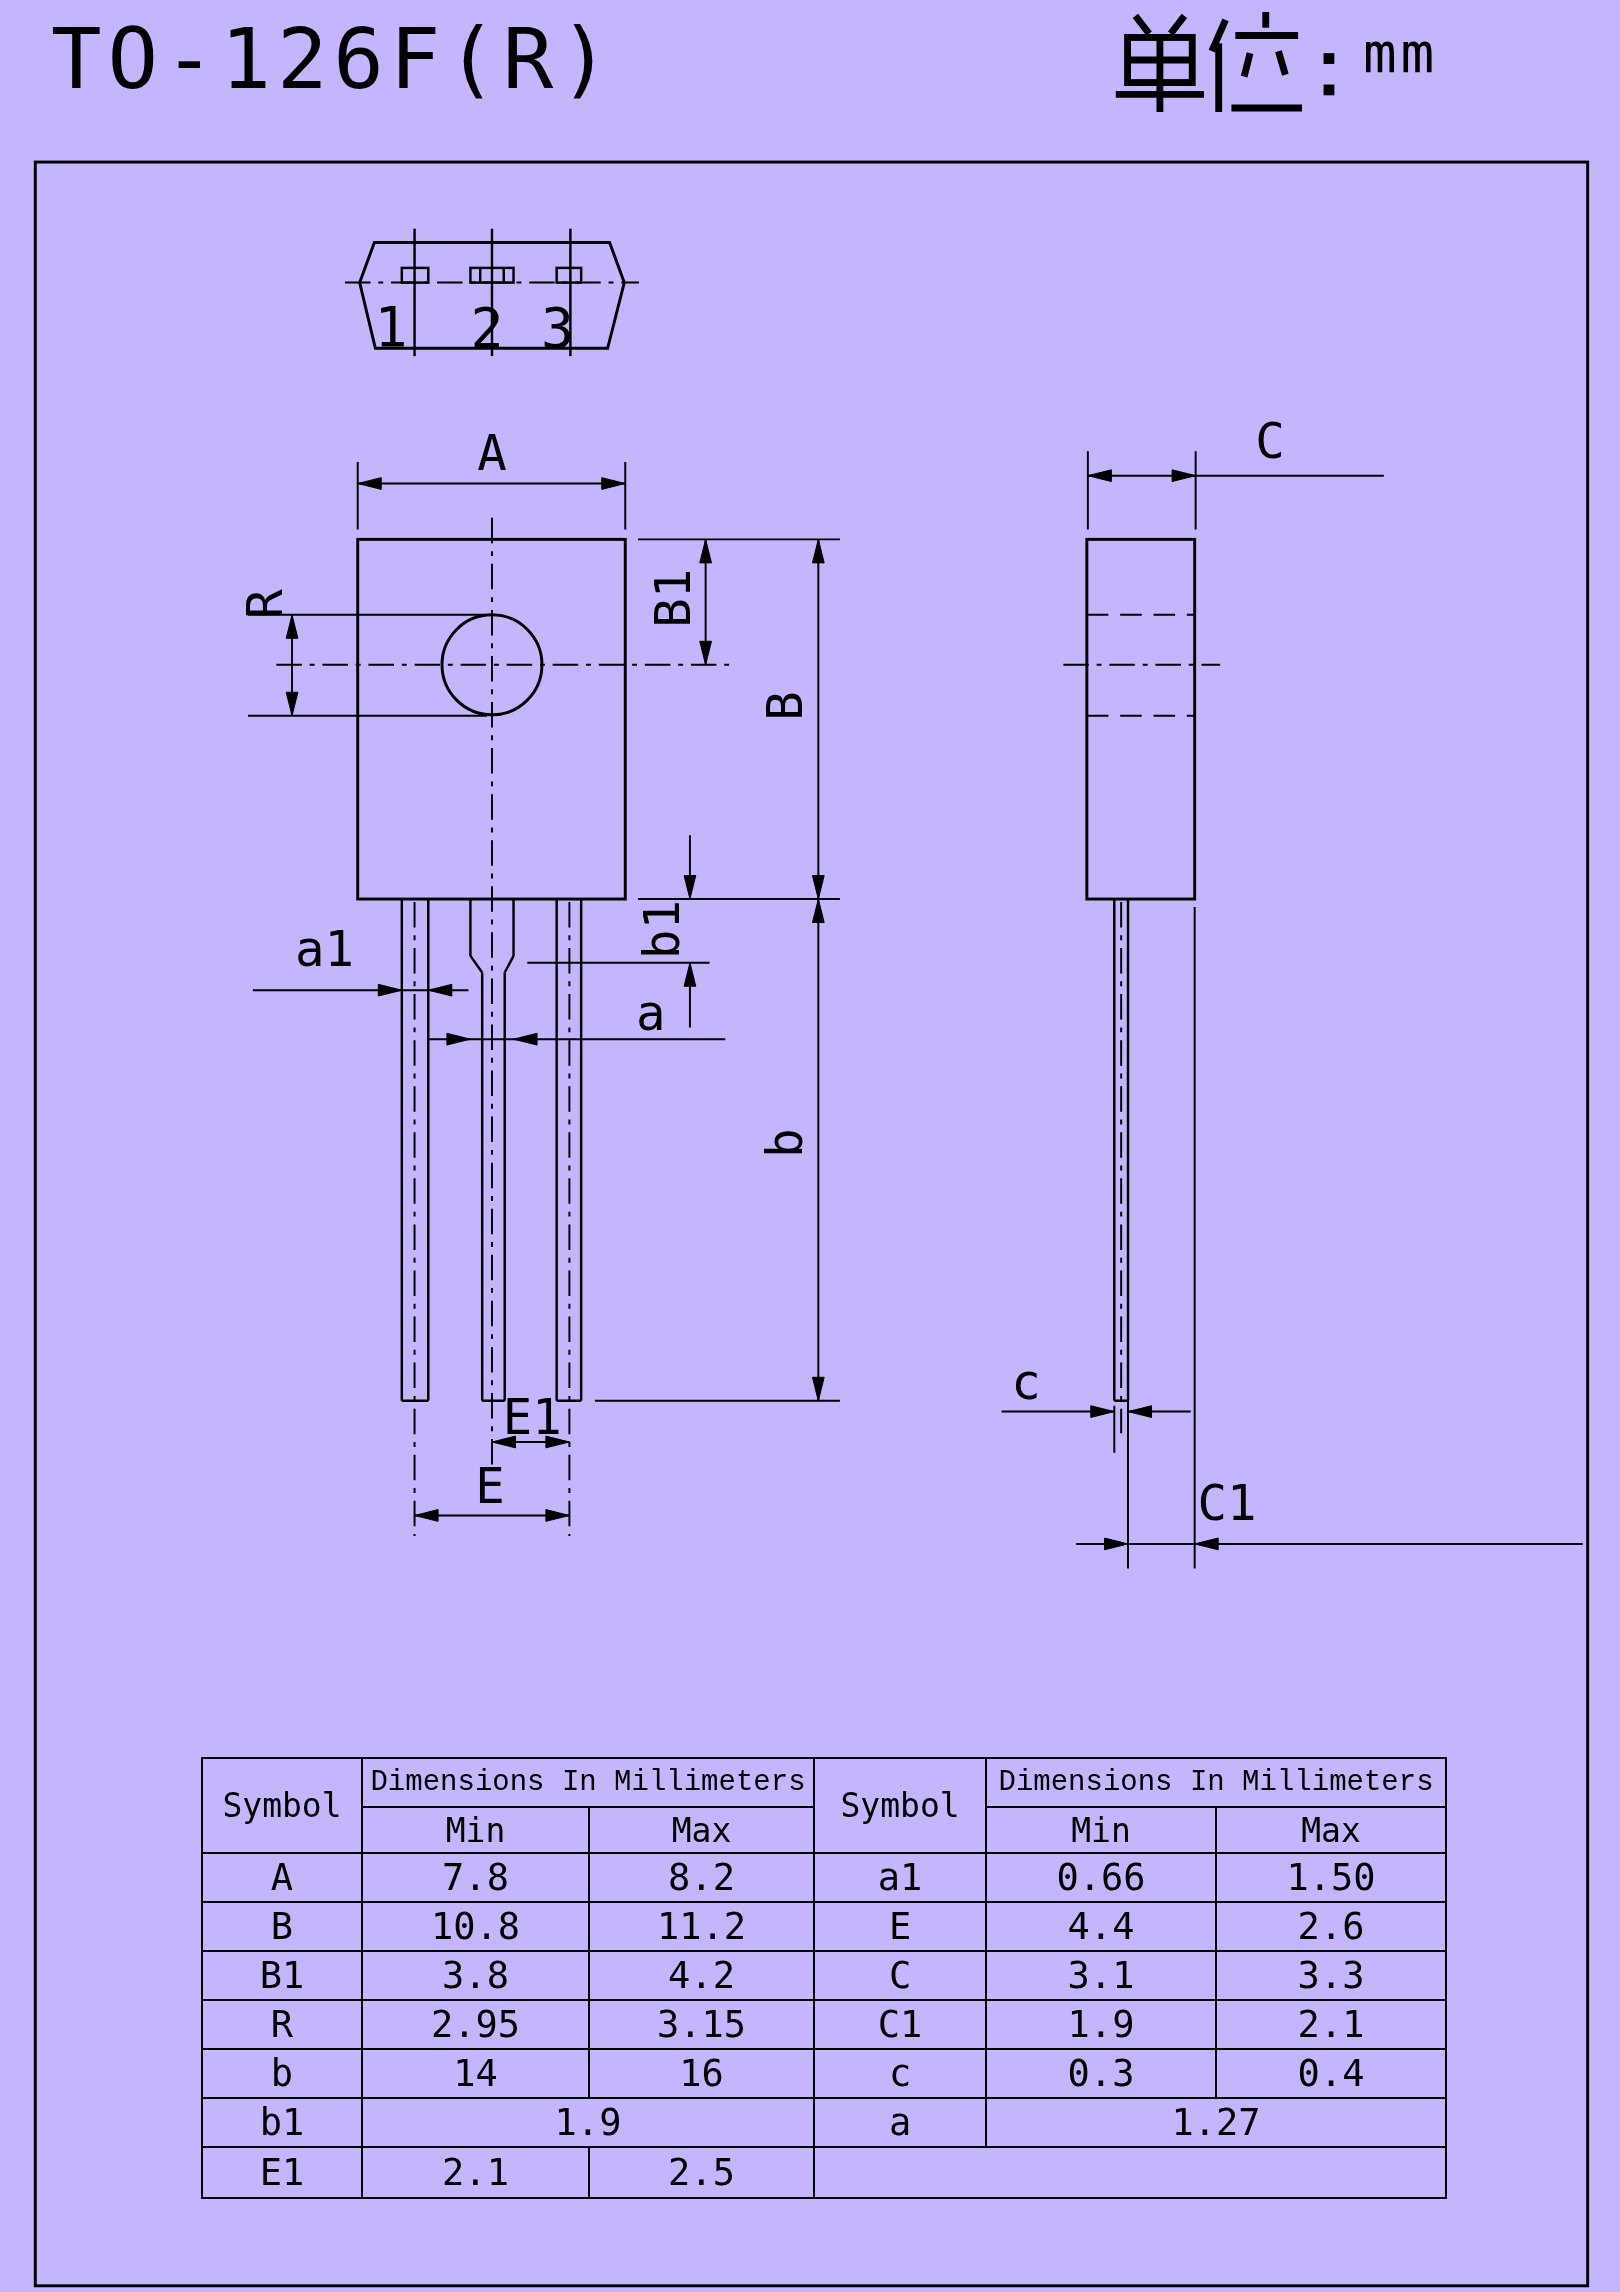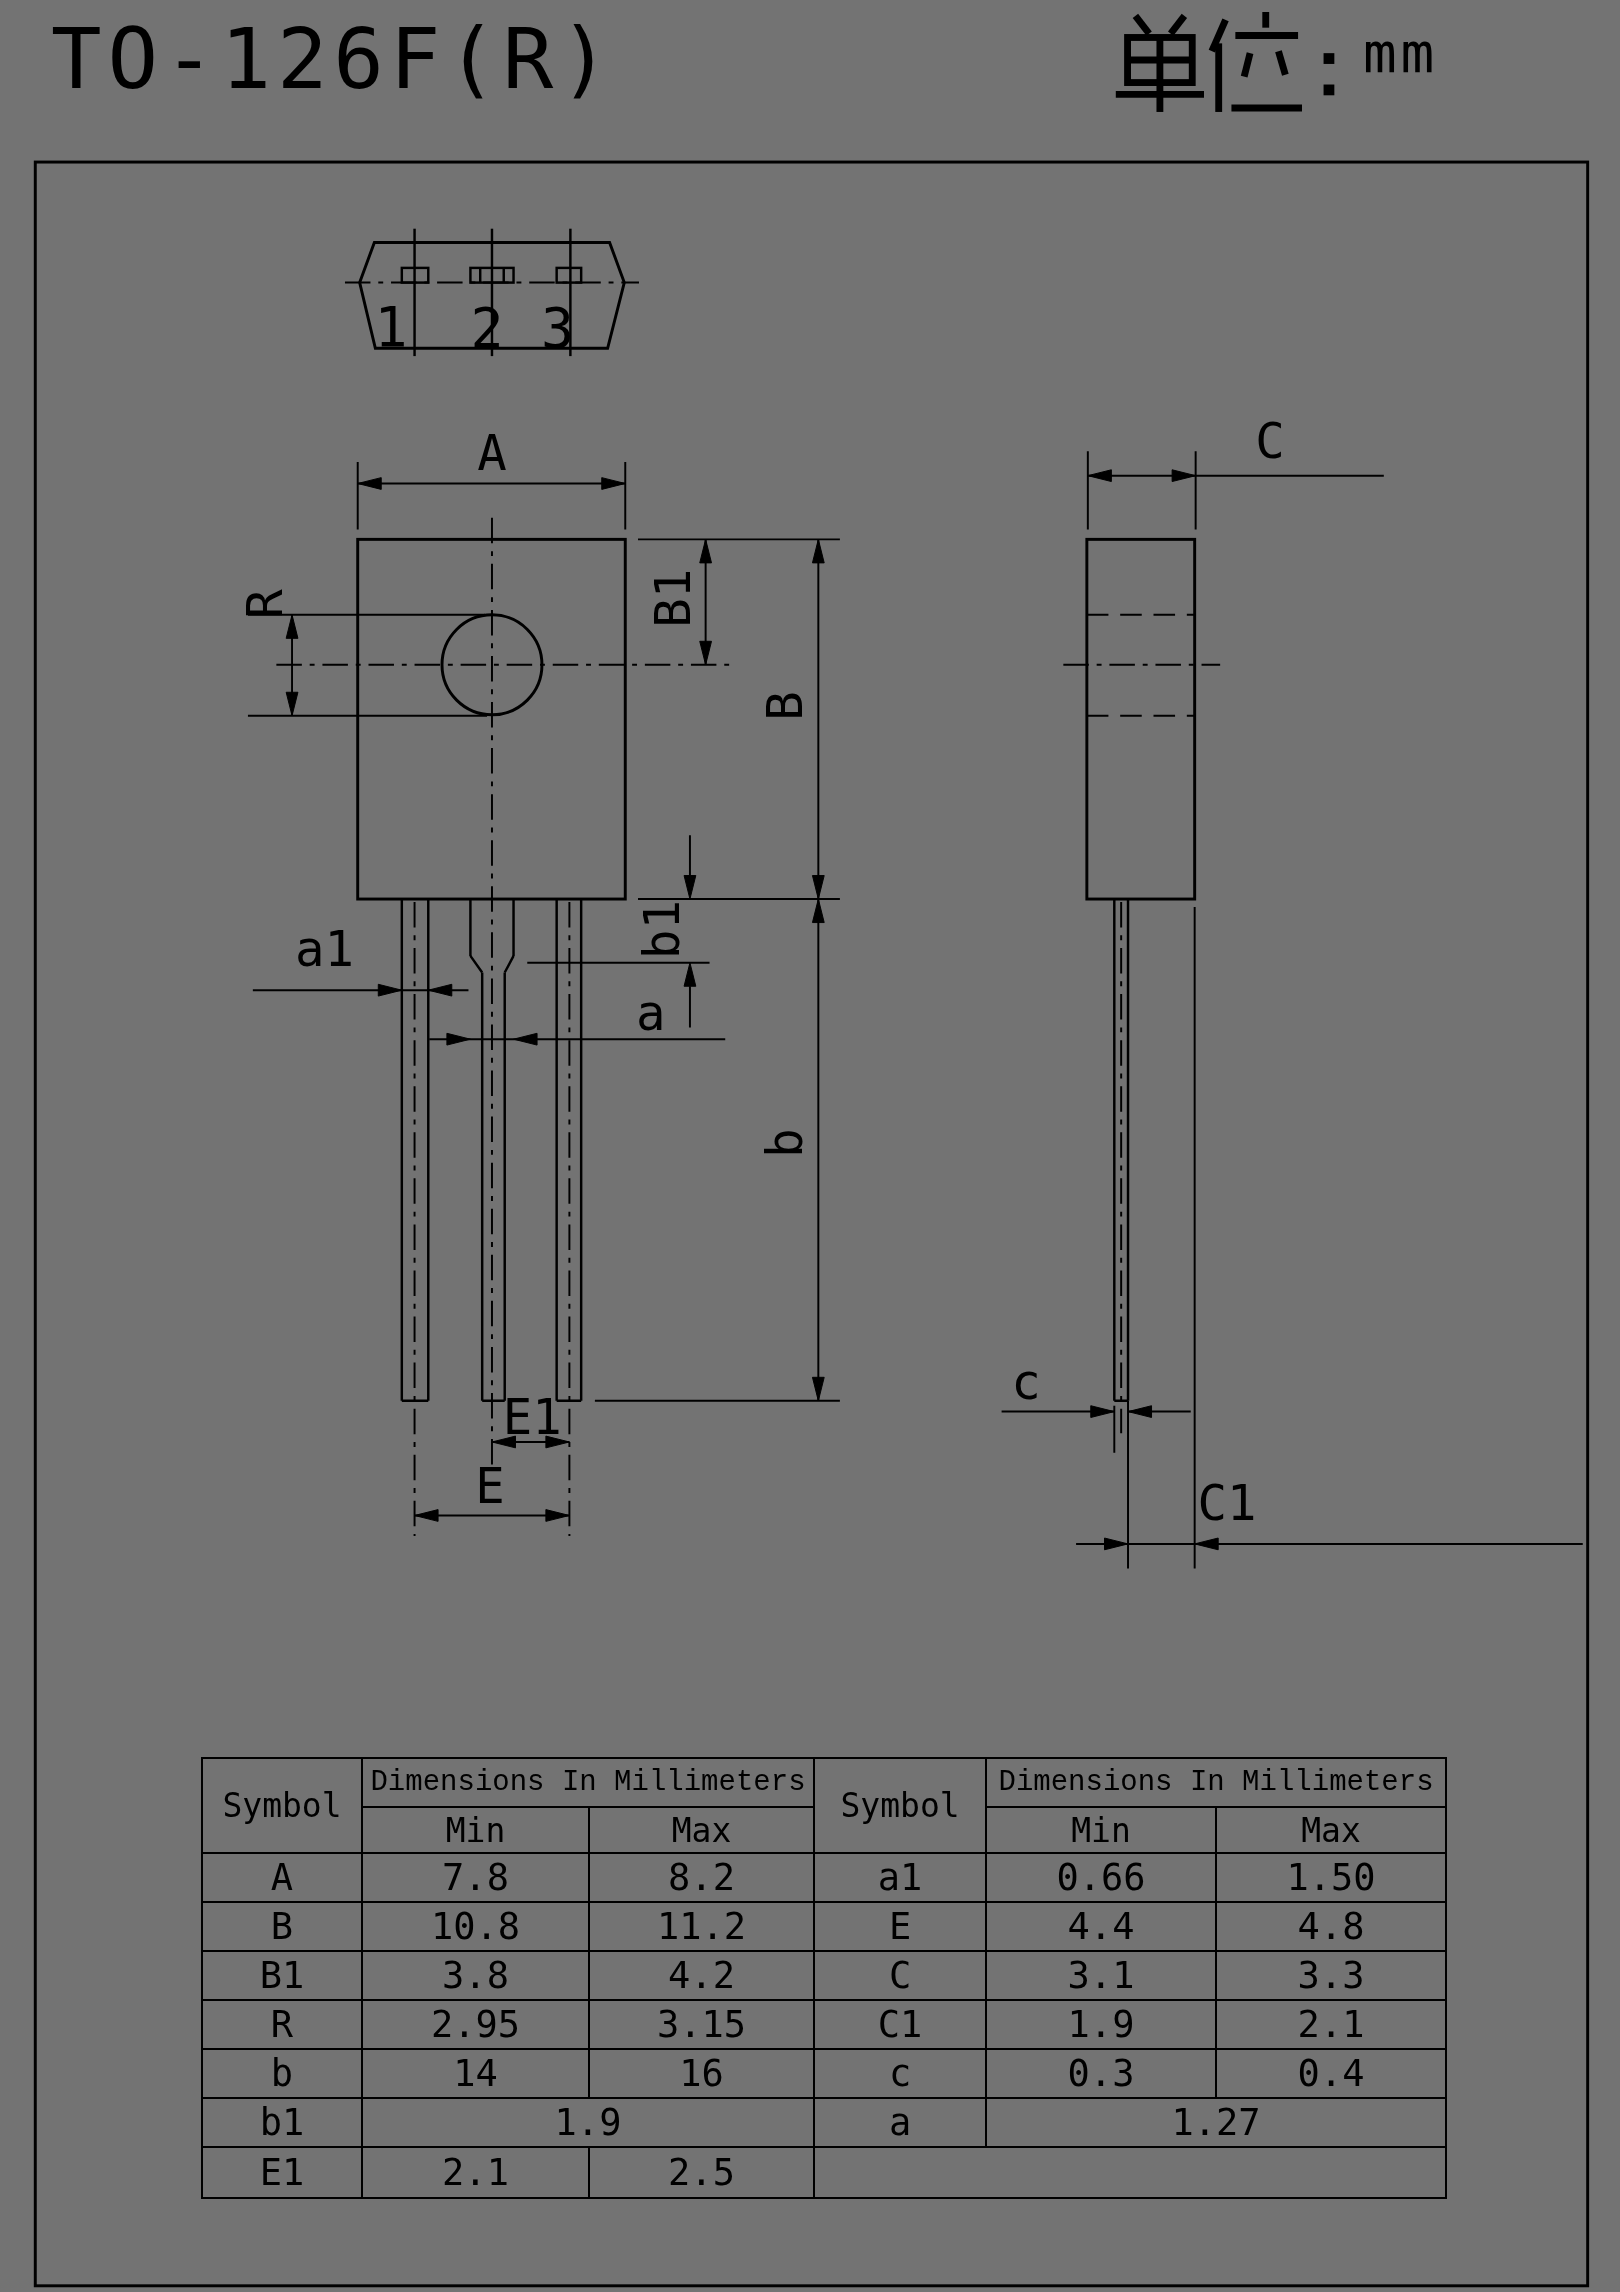--- a/index.html
+++ b/index.html
@@ -1,16 +1,16 @@
 <!DOCTYPE html>
 <html><head>
 <meta charset="utf-8">
 <style>
   html,body{margin:0;padding:0;background:#fff;}
-  #stage{position:relative;width:1620px;height:2293px;background:#737373;overflow:hidden;
+  #stage{position:relative;width:1620px;height:2293px;background:#c4b5fd;overflow:hidden;
          font-family:"DejaVu Sans Mono", monospace;color:#000;}
   #title{position:absolute;left:51px;top:9.8px;font-size:84px;letter-spacing:5.9px;
          font-weight:400;white-space:nowrap;}
   #unitbox{position:absolute;left:1106px;top:5.9px;width:510px;height:110px;}
   #unit-mm{position:absolute;left:257px;top:13.7px;font-size:56px;font-weight:400;letter-spacing:3.9px;}
   .sr{position:absolute;width:1px;height:1px;overflow:hidden;opacity:0;}
   svg text{font-family:"DejaVu Sans Mono", monospace;fill:#000;}
   svg .dimtxt{font-size:50px;}
   svg .pintxt{font-size:56px;}
   #dimtable{position:absolute;left:201px;top:1757px;border-collapse:collapse;table-layout:fixed;
@@ -209,21 +209,21 @@
       <td class="sym">a1</td>
       <td class="val">0.66</td>
       <td class="val">1.50</td>
     </tr>
     <tr style="height:49px">
       <td class="sym">B</td>
       <td class="val">10.8</td>
       <td class="val">11.2</td>
       <td class="sym">E</td>
       <td class="val">4.4</td>
-      <td class="val">4.8</td>
+      <td class="val">2.6</td>
     </tr>
     <tr style="height:49px">
       <td class="sym">B1</td>
       <td class="val">3.8</td>
       <td class="val">4.2</td>
       <td class="sym">C</td>
       <td class="val">3.1</td>
       <td class="val">3.3</td>
     </tr>
     <tr style="height:49px">

